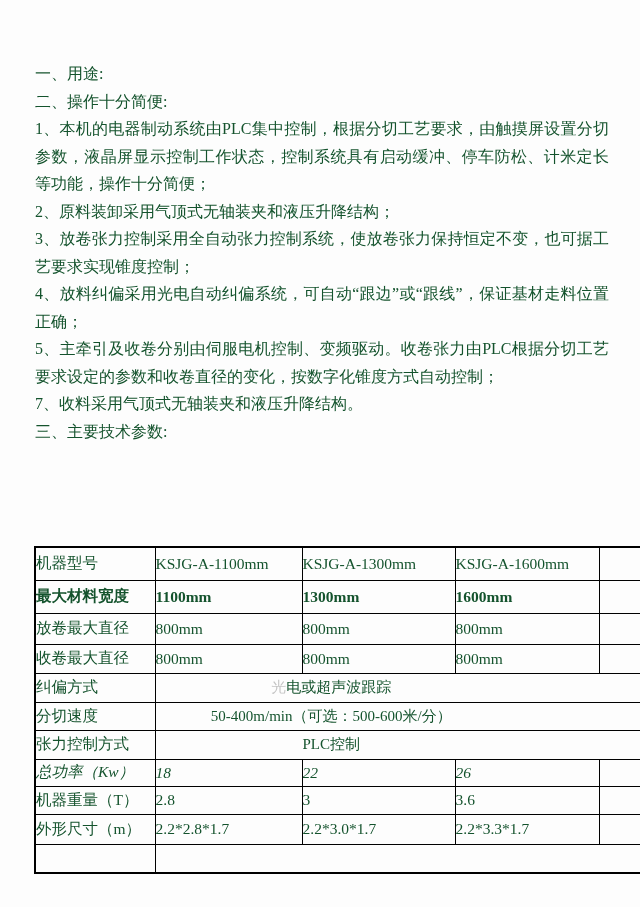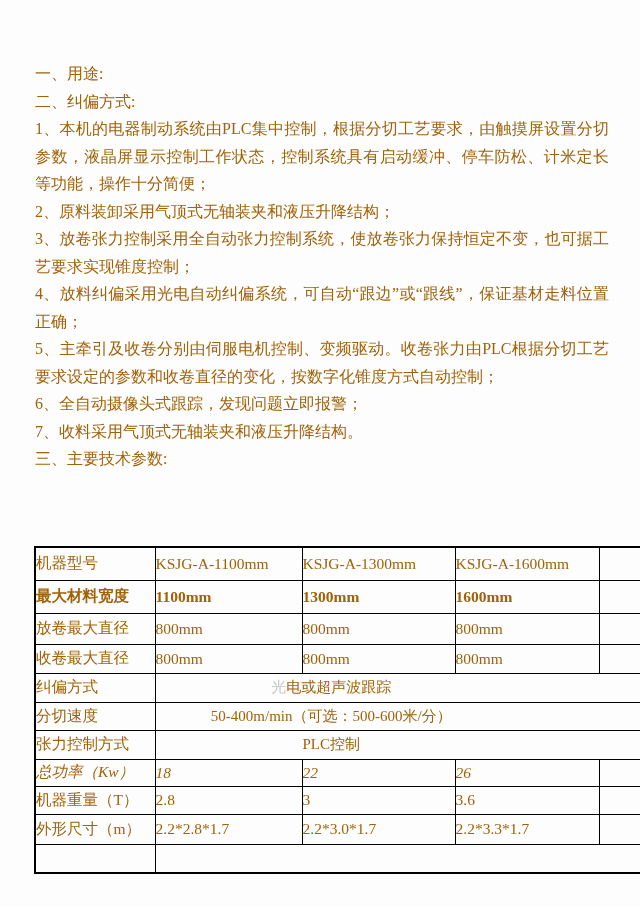--- a/index.html
+++ b/index.html
@@ -6,21 +6,21 @@
   body {
     font-family: "Liberation Serif", "DejaVu Serif", serif;
     background: #e8e8e8;
   }
   .page {
     position: relative;
     width: 640px;
     height: 907px;
     margin: 0 auto;
     background: #fdfdfd;
-    color: #a16207;
+    color: #14532d;
     overflow: hidden;
   }
   
   .doc {
     position: absolute;
     top: 60px;
     left: 35px;
     width: 574px;
     font-size: 16px;
     line-height: 27.5px;
@@ -73,27 +73,26 @@
   tr.r9  { height: 30px; }
   tr.r10 { height: 29px; }
 </style>
 </head>
 <body>
 
 <div class="page">
 
   <div class="doc">
     <p>一、用途:</p>
-    <p>二、纠偏方式:</p>
+    <p>二、操作十分简便:</p>
     <p>1、本机的电器制动系统由PLC集中控制，根据分切工艺要求，由触摸屏设置分切参数，液晶屏显示控制工作状态，控制系统具有启动缓冲、停车防松、计米定长等功能，操作十分简便；</p>
     <p>2、原料装卸采用气顶式无轴装夹和液压升降结构；</p>
     <p>3、放卷张力控制采用全自动张力控制系统，使放卷张力保持恒定不变，也可据工艺要求实现锥度控制；</p>
     <p>4、放料纠偏采用光电自动纠偏系统，可自动“跟边”或“跟线”，保证基材走料位置正确；</p>
     <p>5、主牵引及收卷分别由伺服电机控制、变频驱动。收卷张力由PLC根据分切工艺要求设定的参数和收卷直径的变化，按数字化锥度方式自动控制；</p>
-    <p>6、全自动摄像头式跟踪，发现问题立即报警；</p>
     <p>7、收料采用气顶式无轴装夹和液压升降结构。</p>
     <p>三、主要技术参数:</p>
   </div>
 
   <div class="tbl-wrap">
     <table class="params">
       <colgroup>
         <col style="width:120px">
           <col style="width:147px">
           <col style="width:153px">

